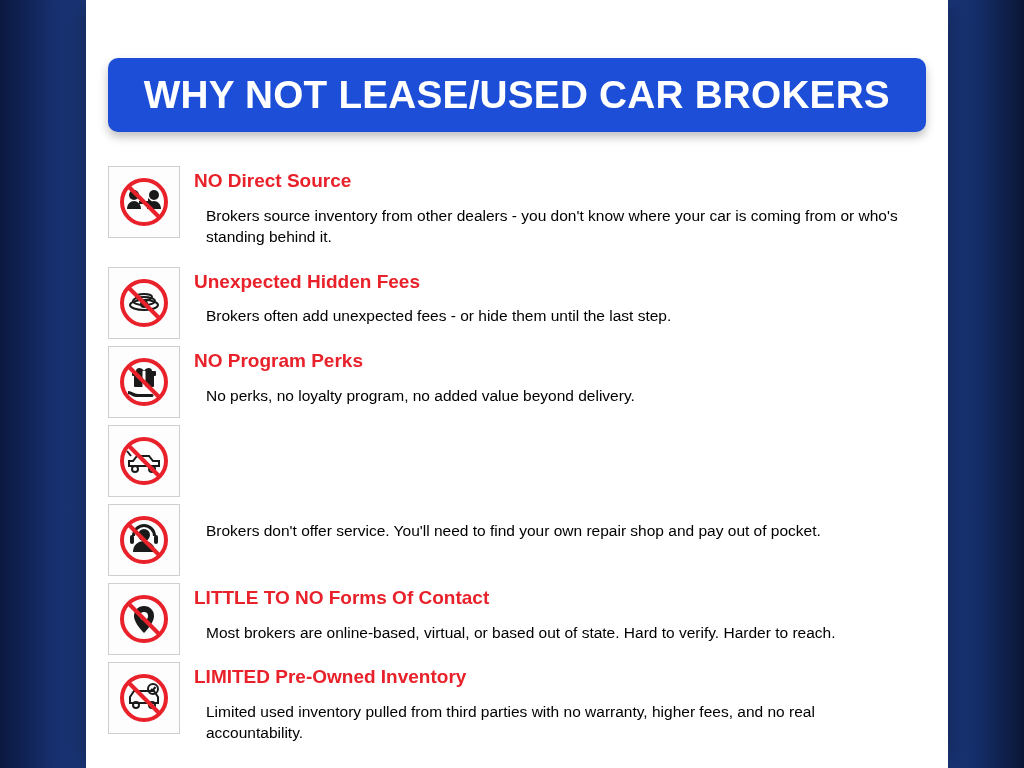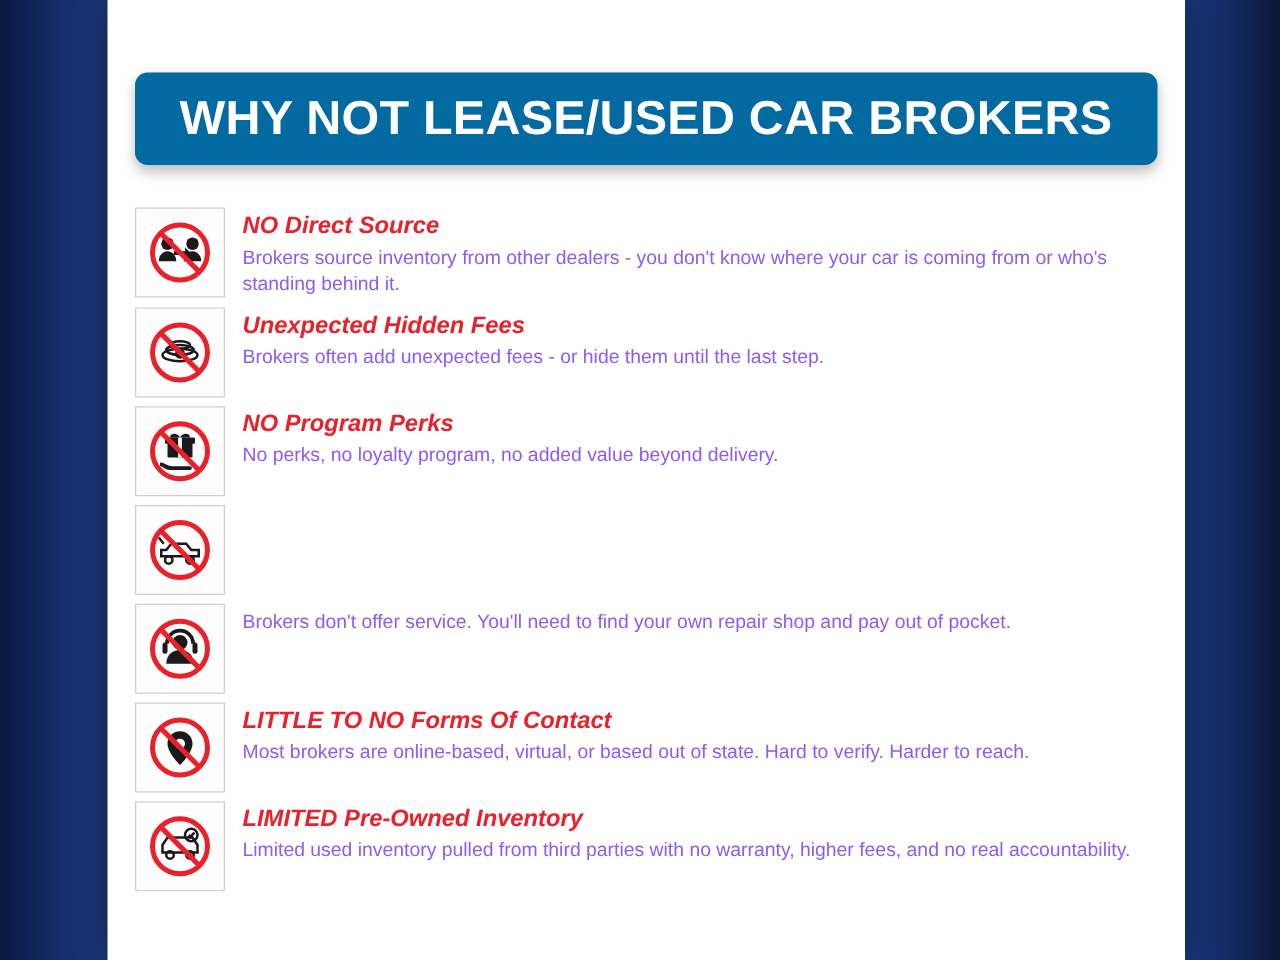--- a/index.html
+++ b/index.html
@@ -56,21 +56,21 @@
     box-shadow: 0 0 26px rgba(0,0,0,0.45);
   }
 
   
   .banner {
     position: absolute;
     left: 22px;
     top: 58px;
     width: 818px;
     height: 74px;
-    background: #0369a1;
+    background: #1d4ed8;
     border-radius: 10px;
     box-shadow: 0 5px 10px rgba(0,0,0,0.25);
     display: flex;
     align-items: center;
     justify-content: center;
   }
   .banner-title {
     color: #ffffff;
     font-size: 38px;
     font-weight: bold;
@@ -108,27 +108,26 @@
   .row-text {
     padding-left: 14px;
     padding-top: 4px;
   }
   .row-title {
     color: #e8212a;
     font-size: 19px;
     font-weight: bold;
     line-height: 1.2;
     margin: 0 0 3px 0;
-    font-style: italic;
   }
   .row-desc {
-    color: #8b5cf6;
+    color: #000000;
     font-size: 15.5px;
     line-height: 1.38;
-    margin: 0;
+    margin: 12px;
     max-width: 720px;
   }
 </style>
 </head>
 <body>
 
 <div class="bg"></div>
 
 <div class="card">
 

